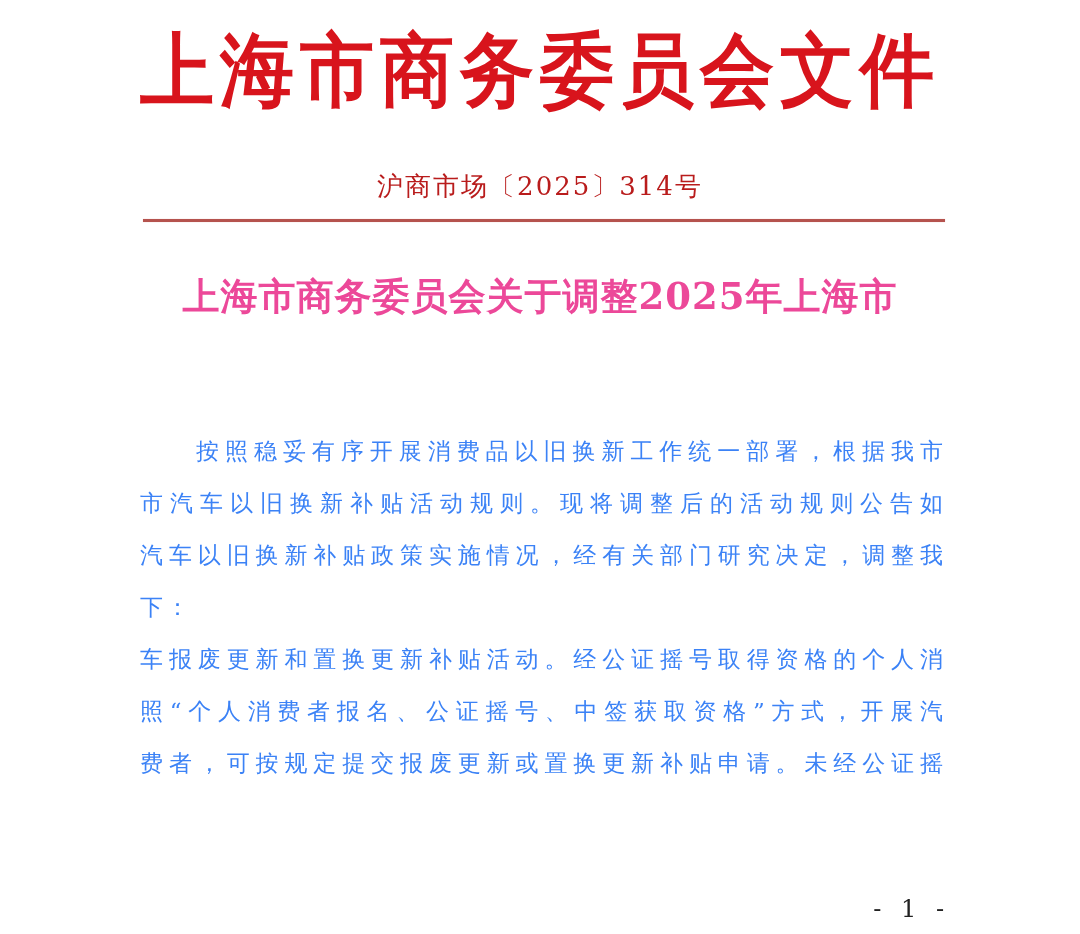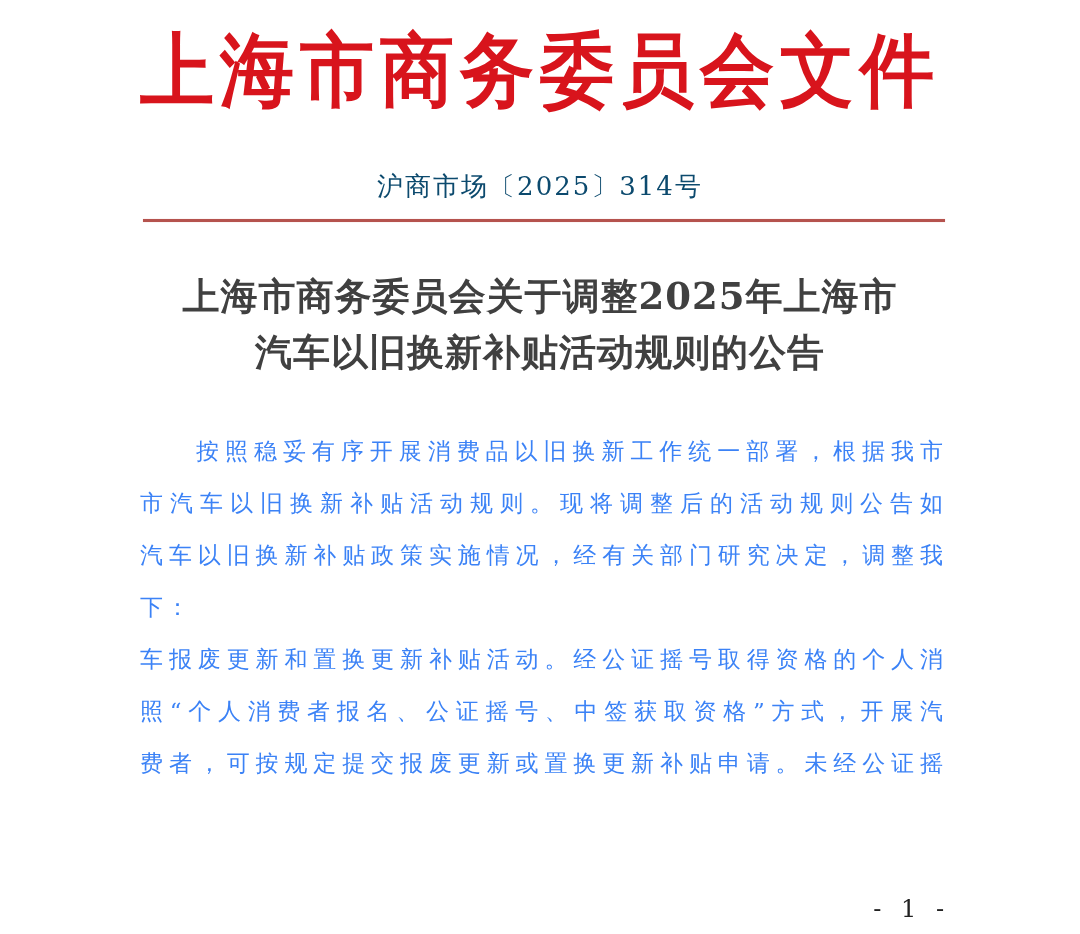--- a/index.html
+++ b/index.html
@@ -31,41 +31,41 @@
     }
     .doc-number {
       position: absolute;
       left: 0;
       top: 166px;
       width: 1080px;
       text-align: center;
       font-size: 26px;
       letter-spacing: 2px;
       line-height: 40px;
-      color: #0c4a6e;
+      color: #b91c1c;
     }
     .red-rule {
       position: absolute;
       left: 143px;
       top: 219px;
       width: 802px;
       height: 3px;
       background: #b5534e;
       box-shadow: 0 0 1px #e2a39e;
     }
     .title {
       position: absolute;
       left: 0;
       top: 268px;
       width: 1080px;
       text-align: center;
       font-size: 37px;
       font-weight: bold;
       line-height: 56px;
-      color: #404040;
+      color: #ec4899;
       letter-spacing: 1px;
     }
     .title div { white-space: nowrap; }
     .body-text {
       position: absolute;
       left: 140px;
       top: 425px;
       width: 806px;
       font-size: 23px;
       line-height: 52px;
@@ -100,21 +100,20 @@
 <body>
 
 <div class="masthead">上海市商务委员会文件</div>
 
 <div class="doc-number">沪商市场〔2025〕314号</div>
 
 <div class="red-rule"></div>
 
 <div class="title">
   <div>上海市商务委员会关于调整2025年上海市</div>
-  <div>汽车以旧换新补贴活动规则的公告</div>
 </div>
 
 <div class="body-text">
   <div class="line indent">按照稳妥有序开展消费品以旧换新工作统一部署，根据我市</div>
   <div class="line">市汽车以旧换新补贴活动规则。现将调整后的活动规则公告如</div>
   <div class="line">汽车以旧换新补贴政策实施情况，经有关部门研究决定，调整我</div>
   <div class="line last">下：</div>
   <div class="line">车报废更新和置换更新补贴活动。经公证摇号取得资格的个人消</div>
   <div class="line">照“个人消费者报名、公证摇号、中签获取资格”方式，开展汽</div>
   <div class="line">费者，可按规定提交报废更新或置换更新补贴申请。未经公证摇</div>

